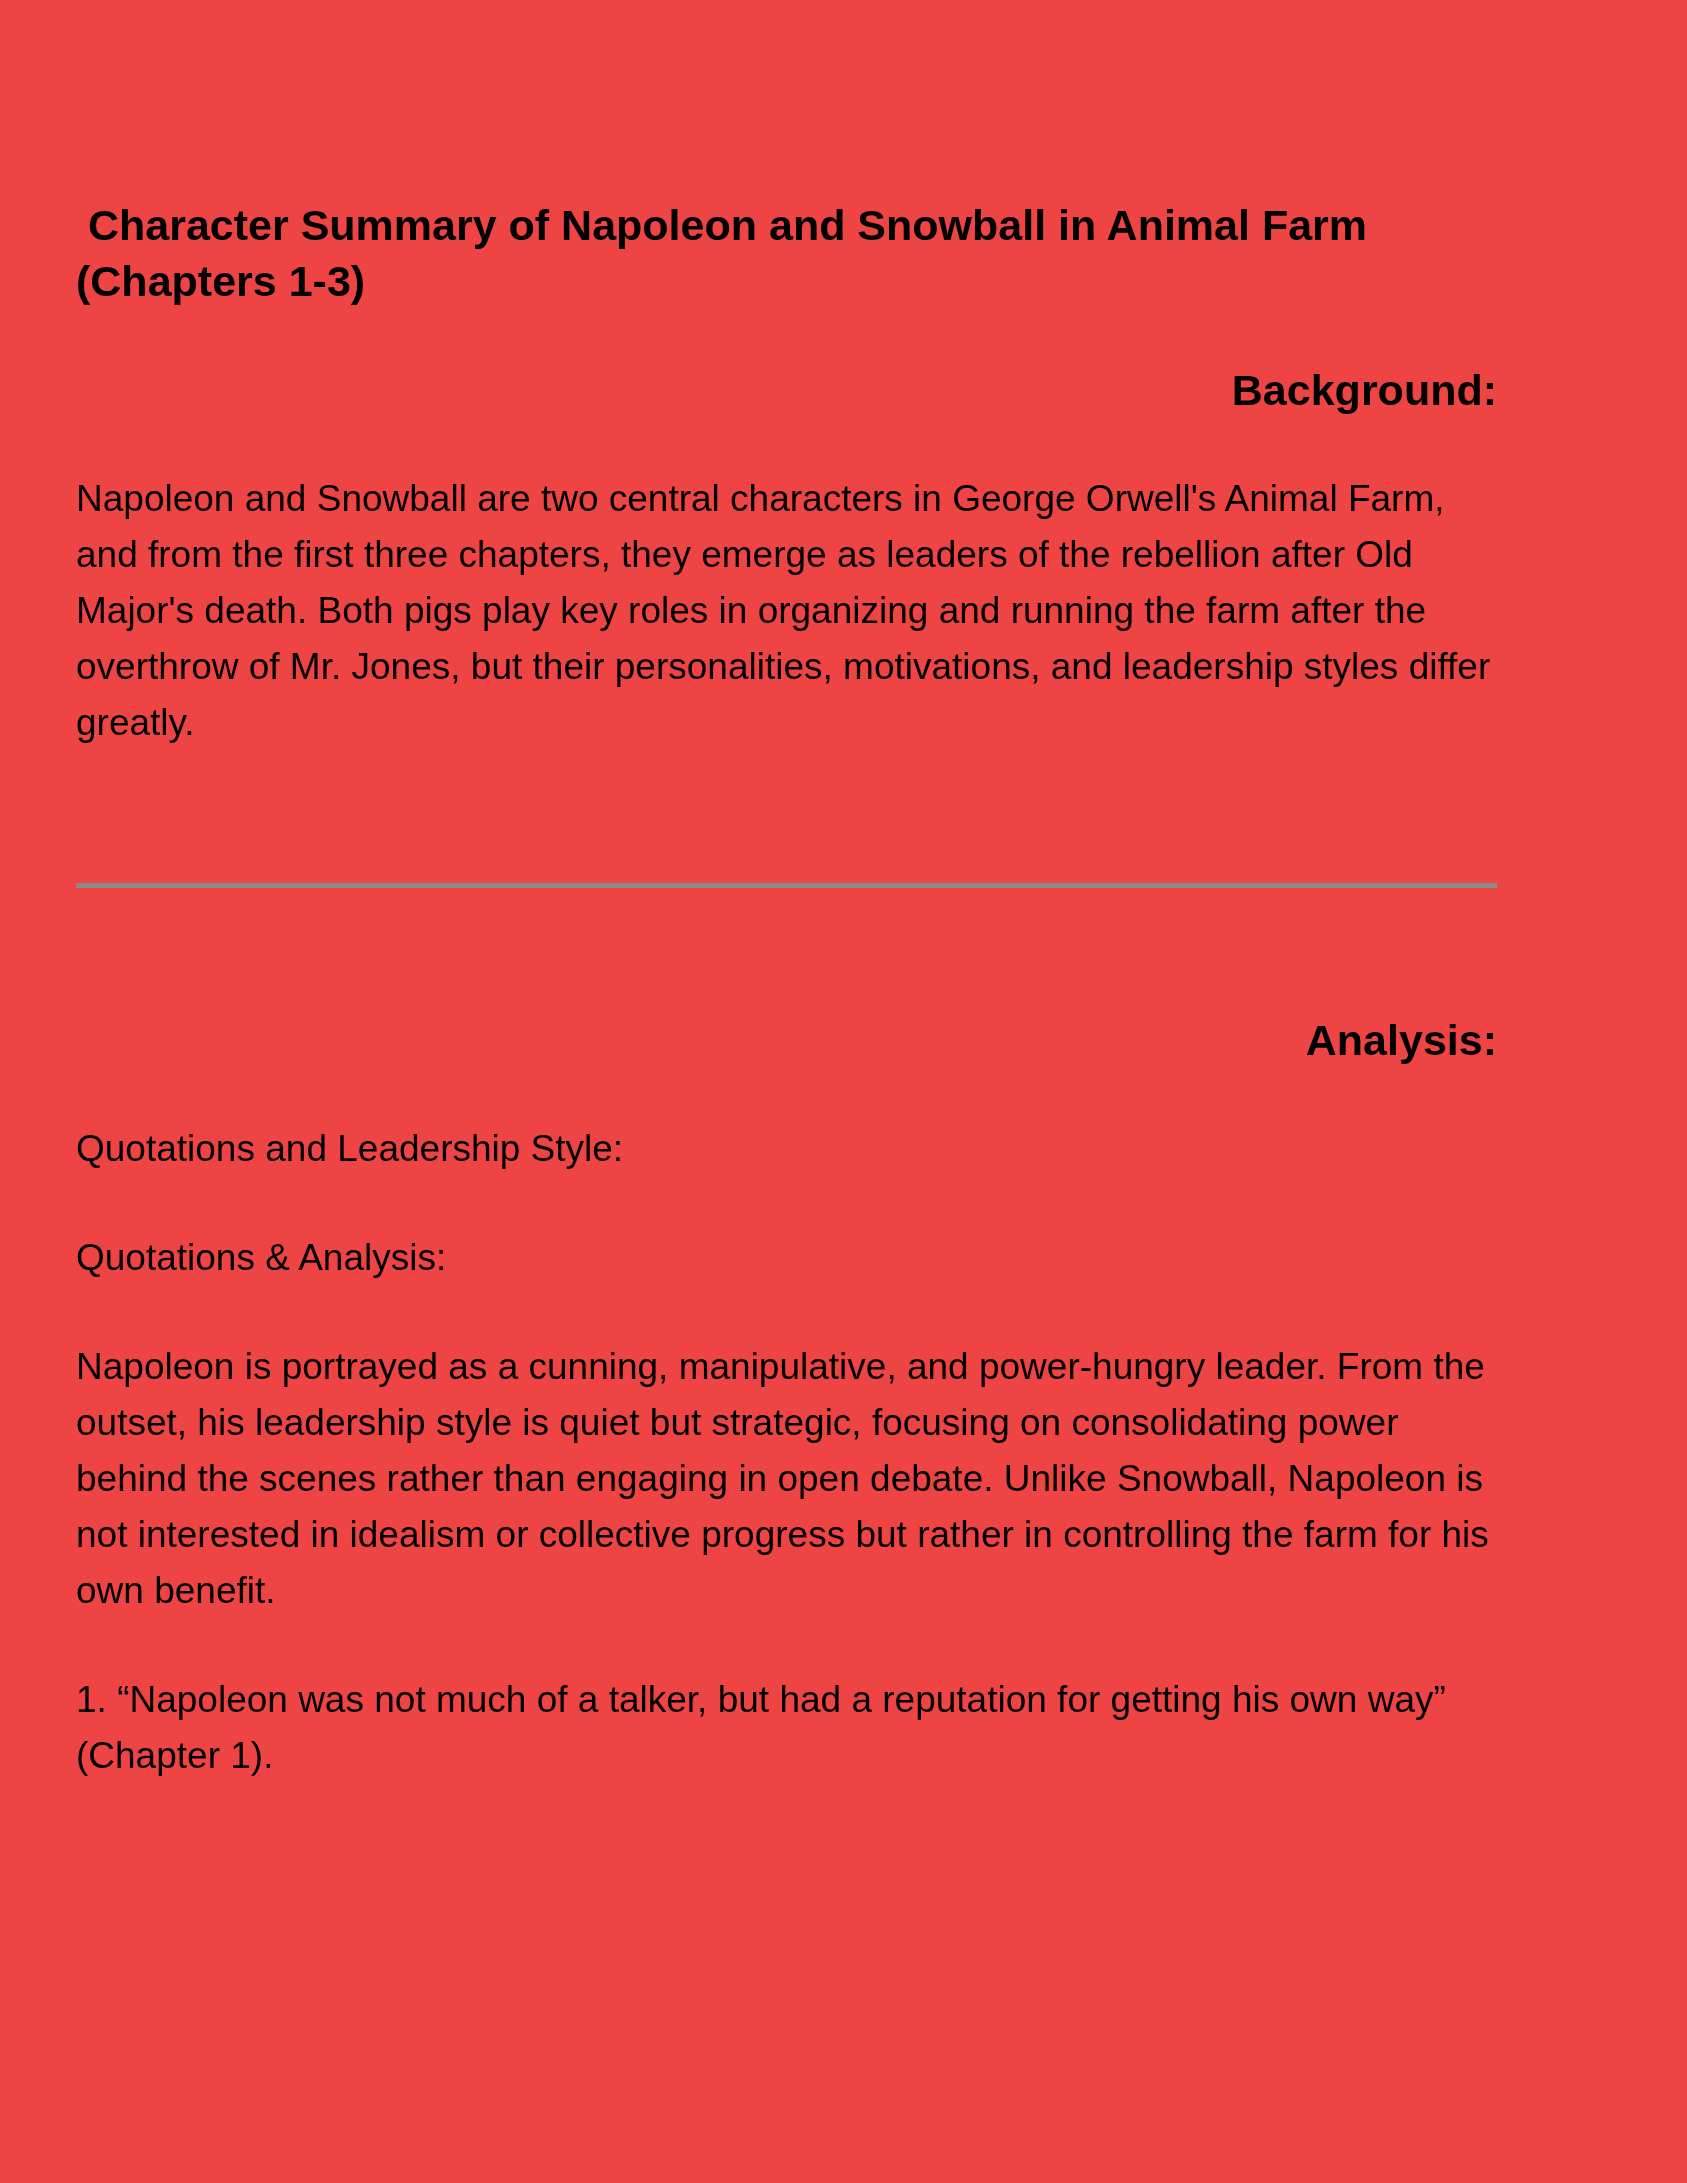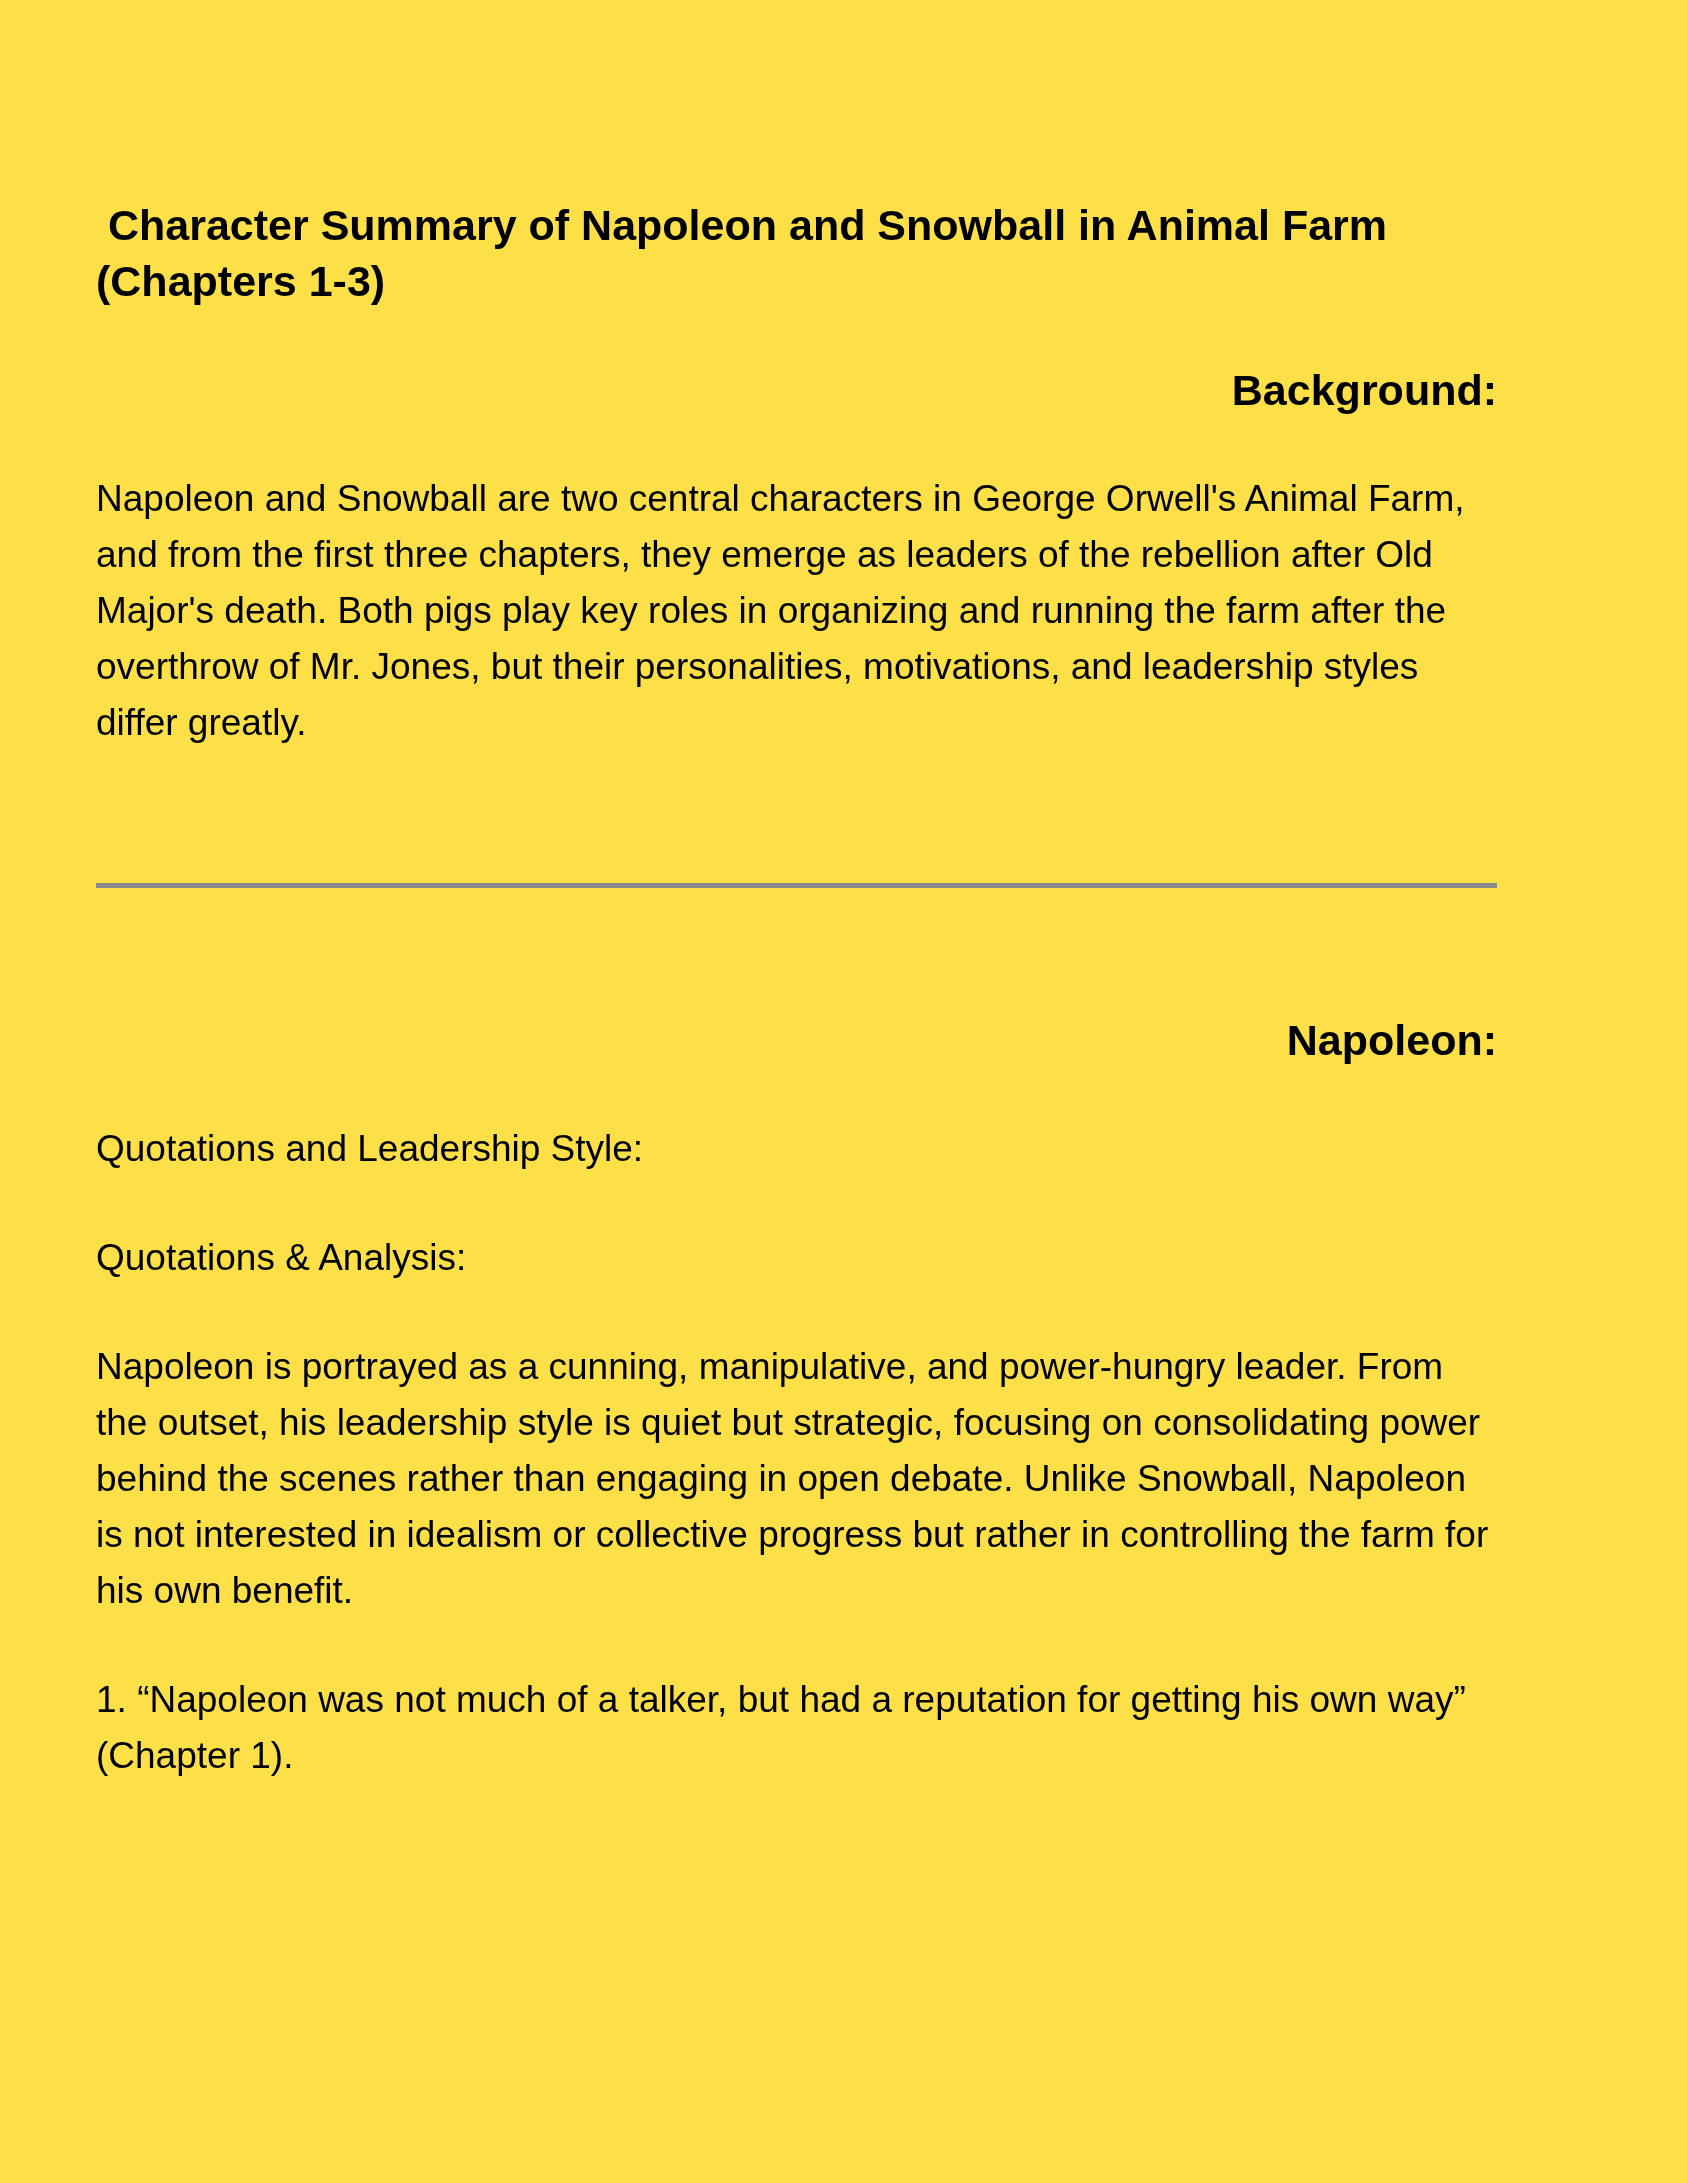--- a/index.html
+++ b/index.html
@@ -5,22 +5,22 @@
   html, body {
     margin: 0;
     padding: 0;
     background: #ffffff;
   }
   .page {
     position: relative;
     box-sizing: border-box;
     width: 1687px;
     height: 2183px;
-    background: #fde047;
-    padding: 197px 190px 0 96px;
+    background: #ef4444;
+    padding: 197px 190px 0 76px;
     font-family: "Liberation Sans", "DejaVu Sans", sans-serif;
     color: #000000;
     overflow: hidden;
   }
   .doc-title {
     font-size: 43px;
     line-height: 56px;
     font-weight: 700;
     margin: 0 0 53px 0;
     white-space: pre-wrap;
@@ -53,21 +53,21 @@
 <div class="page">
 
   <h1 class="doc-title"> Character Summary of Napoleon and Snowball in Animal Farm (Chapters 1-3)</h1>
 
   <h2 class="doc-heading">Background:</h2>
 
   <p class="doc-paragraph">Napoleon and Snowball are two central characters in George Orwell's Animal Farm, and from the first three chapters, they emerge as leaders of the rebellion after Old Major's death. Both pigs play key roles in organizing and running the farm after the overthrow of Mr. Jones, but their personalities, motivations, and leadership styles differ greatly.</p>
 
   <hr class="doc-divider">
 
-  <h2 class="doc-heading"> Napoleon:</h2>
+  <h2 class="doc-heading"> Analysis:</h2>
 
   <p class="doc-paragraph">Quotations and Leadership Style:</p>
 
   <p class="doc-paragraph">Quotations &amp; Analysis:</p>
 
   <p class="doc-paragraph">Napoleon is portrayed as a cunning, manipulative, and power-hungry leader. From the outset, his leadership style is quiet but strategic, focusing on consolidating power behind the scenes rather than engaging in open debate. Unlike Snowball, Napoleon is not interested in idealism or collective progress but rather in controlling the farm for his own benefit.</p>
 
   <p class="doc-paragraph">1. “Napoleon was not much of a talker, but had a reputation for getting his own way” (Chapter 1).</p>
 
 </div>

